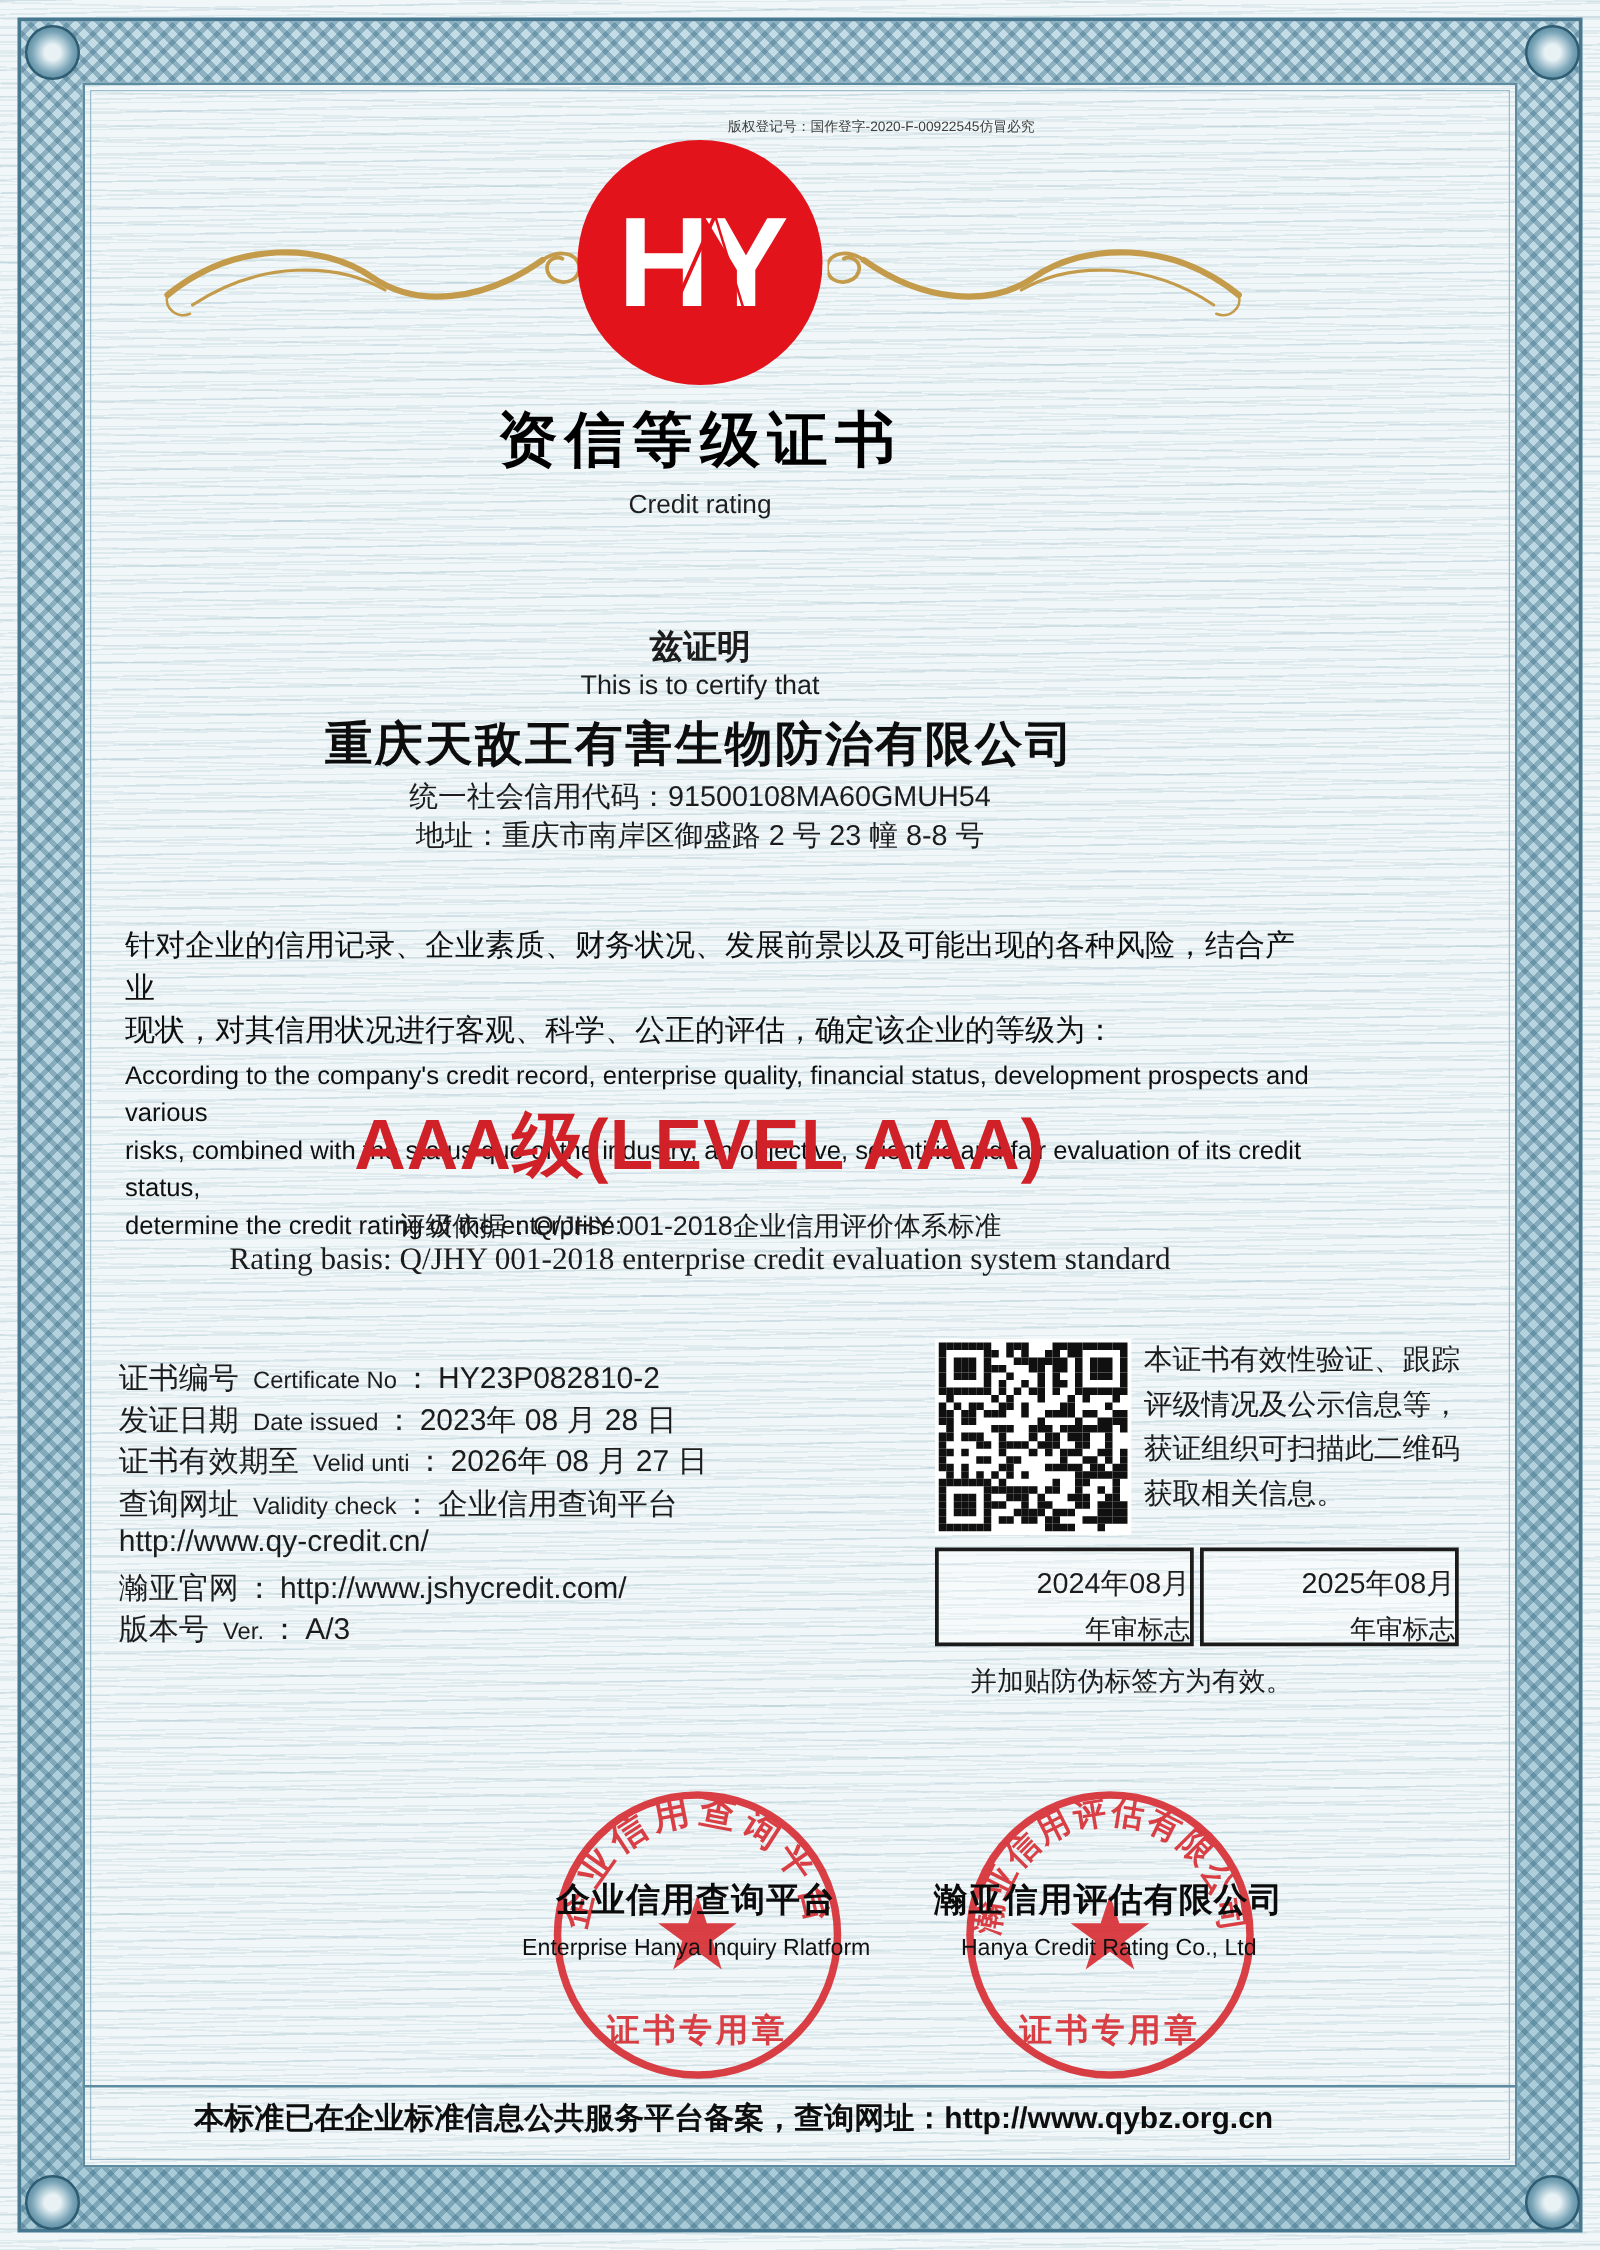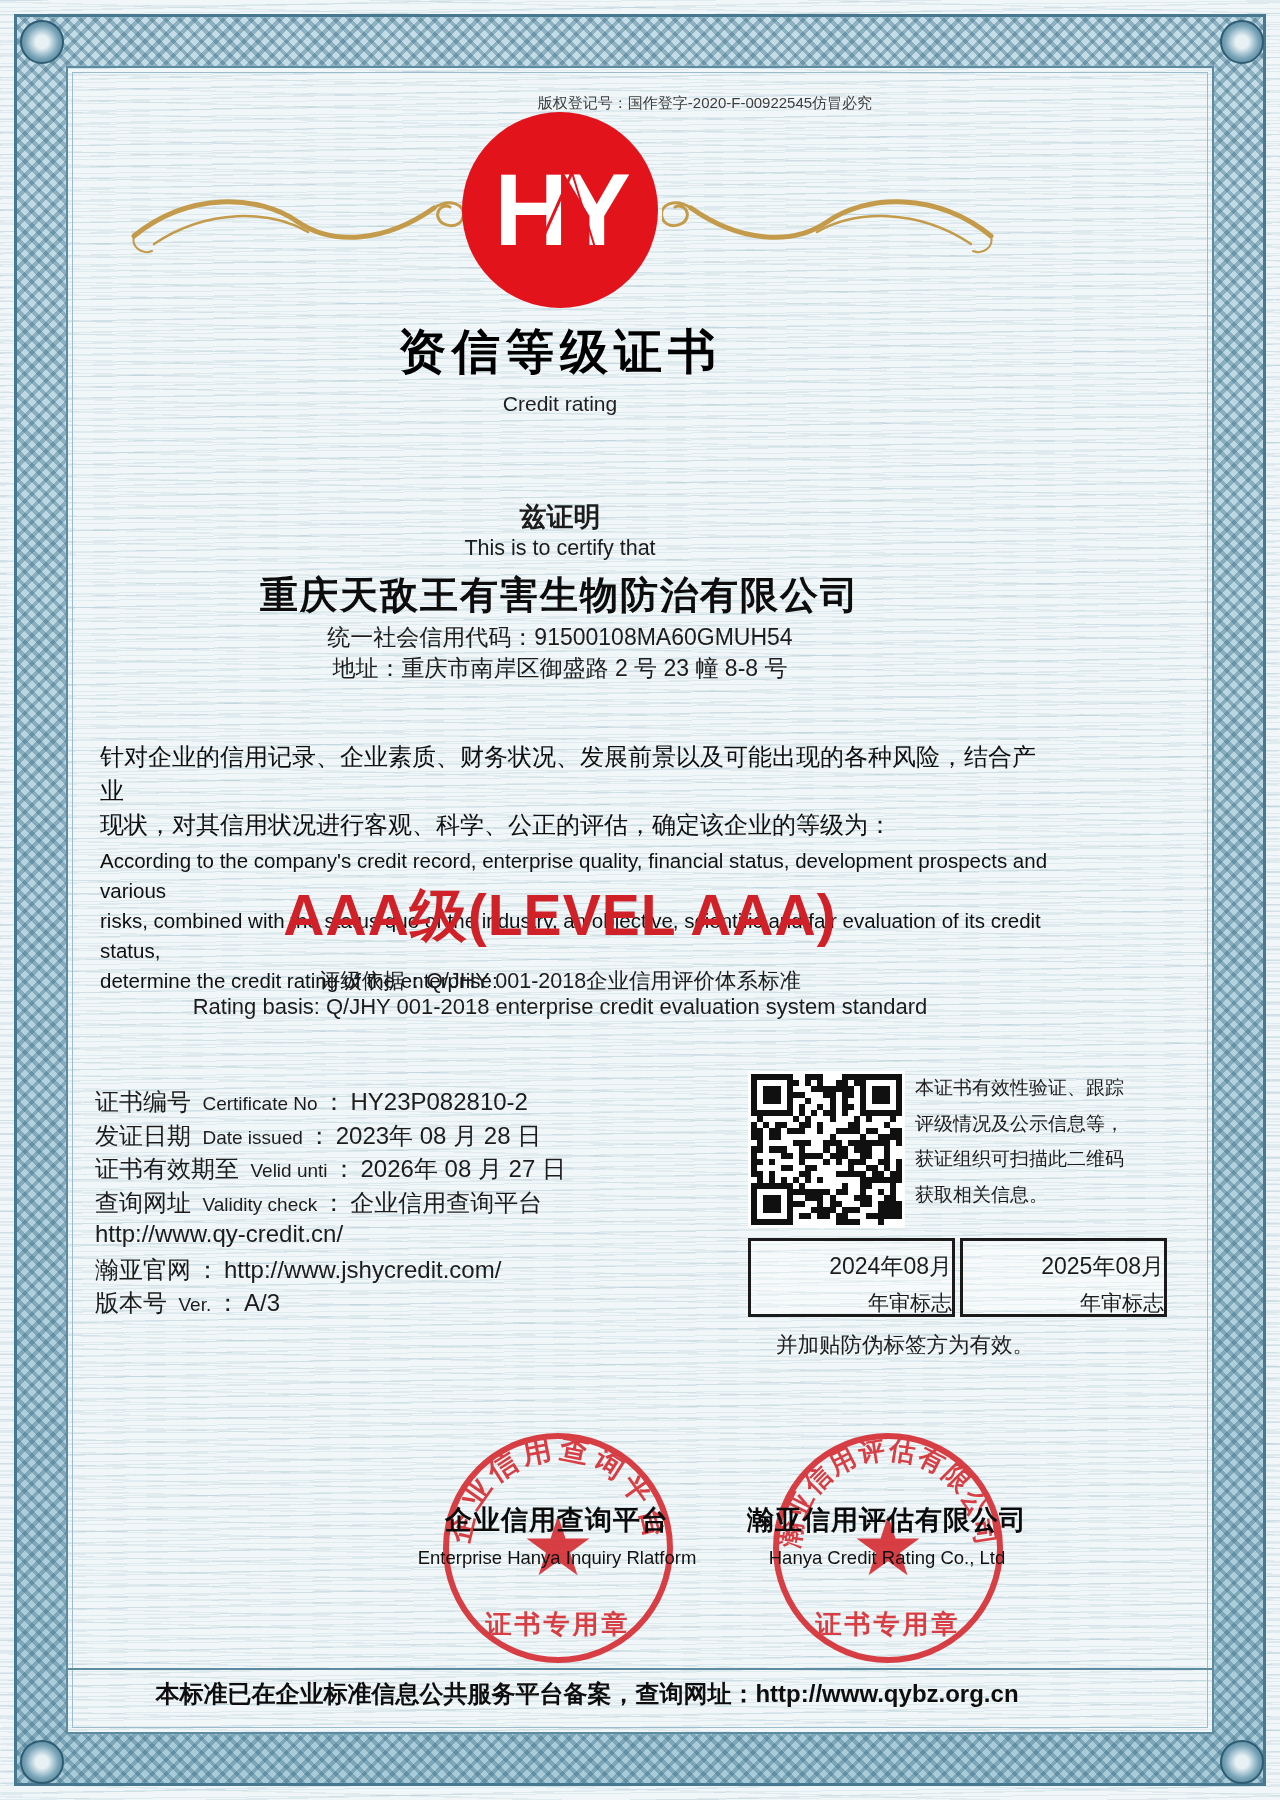--- a/index.html
+++ b/index.html
@@ -24,21 +24,21 @@
       repeating-linear-gradient(181.7deg, rgba(120,160,178,.13) 0 1.5px, transparent 1.5px 13px),
       repeating-linear-gradient(179.4deg, rgba(150,190,202,.20) 0 1px, transparent 1px 7px),
       #f1f7f8;}
   .inner-line{position:absolute;inset:72px;border:1px solid #9bbcca;pointer-events:none;}
   .footer-rule{position:absolute;left:66px;right:66px;top:1668px;border-top:2px solid #5d8ba0;}
   .medal{position:absolute;width:40px;height:40px;border-radius:50%;border:2px solid #2d5c73;
     background:radial-gradient(circle,#e8f2f5 22%,#7aa5b8 58%,#35677f 100%);}
   .abs{position:absolute;}
   .ctr{text-align:center;}
 
-  .copyright{left:355px;top:94px;width:700px;font-size:15px;font-weight:500;color:#3c3c3c;}
+  .copyright{left:355px;top:94px;width:700px;font-size:11px;font-weight:500;color:#3c3c3c;}
 
   .logo{left:462px;top:112px;width:196px;height:196px;border-radius:50%;background:#e2131b;
         display:flex;align-items:center;justify-content:center;z-index:2;}
   .logo-hy{color:#fff;font-size:102px;font-weight:800;letter-spacing:-5px;line-height:1;}
   .crack{position:absolute;background:#e2131b;}
   .crack.c1{left:47%;top:13%;width:3px;height:74%;transform:rotate(24deg);}
   .crack.c2{left:61%;top:9%;width:2px;height:80%;transform:rotate(-17deg);}
 
   .flourish{left:128px;top:178px;width:335px;height:92px;}
   .flourish.right{left:662px;transform:scaleX(-1);}
@@ -50,34 +50,34 @@
   .company{left:60px;top:570px;width:1000px;font-size:38px;font-weight:800;letter-spacing:2px;color:#0d0d0d;}
   .credit-code{left:60px;top:622px;width:1000px;font-size:23px;font-weight:500;}
   .address{left:60px;top:653px;width:1000px;font-size:23px;font-weight:500;}
 
   .statement{left:100px;top:740px;width:950px;}
   .st-cn{font-size:24px;line-height:34px;font-weight:500;color:#101010;}
   .st-en{font-size:20.5px;line-height:30px;color:#101010;margin-top:4px;}
 
   .rating-level{left:60px;top:878px;width:1000px;font-size:57px;font-weight:800;color:#cf2127;letter-spacing:1px;}
   .basis-cn{left:60px;top:966px;width:1000px;font-size:21.5px;font-weight:500;}
-  .basis-en{left:60px;top:994px;width:1000px;font-size:22px;}
+  .basis-en{left:60px;top:994px;width:1000px;font-size:25px;font-family:Liberation Serif, serif;}
 
   .details{left:95px;top:1086px;width:590px;}
   .d-row{height:33.5px;white-space:nowrap;}
   .d-cn{font-size:24px;font-weight:500;}
   .d-en{font-size:19px;margin-left:7px;}
   .d-sep{font-size:24px;}
   .d-val{font-size:24px;}
 
   .qr-box{left:748px;top:1071px;width:157px;height:157px;background:#fff;padding:3px;box-sizing:border-box;}
   .qr-grid{display:grid;width:151px;height:151px;grid-template-columns:repeat(25,1fr);grid-template-rows:repeat(25,1fr);}
   .qm{background:#101010;}
 
-  .qr-text{left:915px;top:1070px;width:270px;font-size:19px;line-height:35.5px;font-weight:500;}
+  .qr-text{left:915px;top:1070px;width:270px;font-size:23px;line-height:35.5px;font-weight:500;}
 
   .mark-box{top:1238px;width:207px;height:79px;border:3px solid #1b1b1b;box-sizing:border-box;text-align:right;background:rgba(255,255,255,.35);}
   .mark-box.b1{left:748px;} .mark-box.b2{left:960px;}
   .mark-month{font-size:23px;margin-top:10px;font-weight:500;}
   .mark-label{font-size:21px;margin-top:7px;font-weight:500;}
 
   .note{left:645px;top:1330px;width:520px;font-size:21.5px;line-height:31px;font-weight:500;}
 
   .stamp{width:250px;height:250px;z-index:4;}
   .stamp.sl{left:433px;top:1423px;} .stamp.sr{left:763px;top:1423px;}

